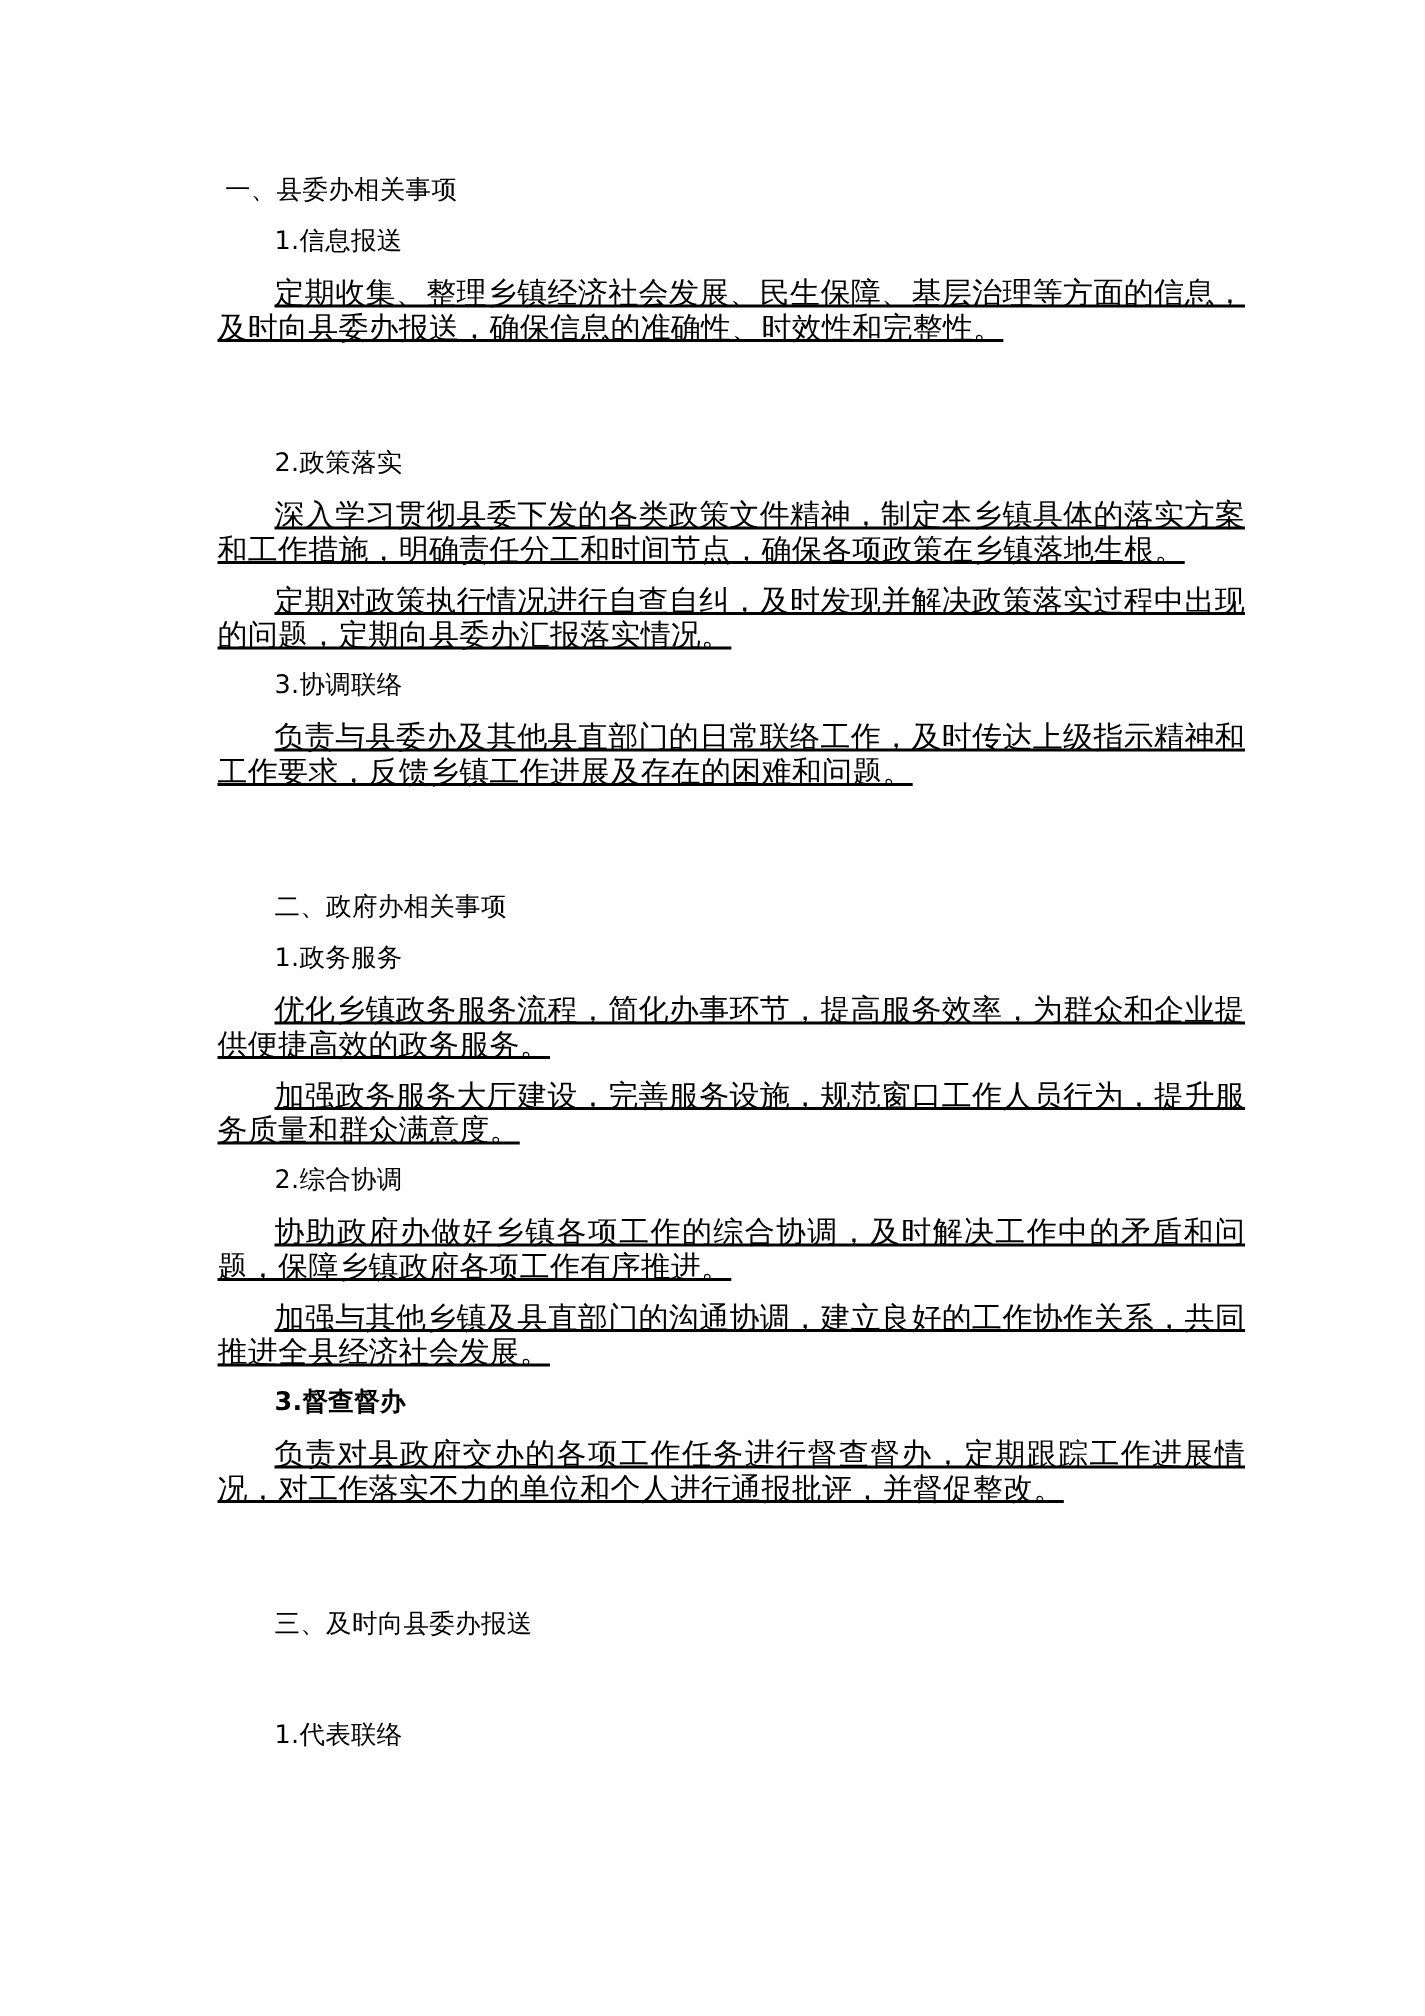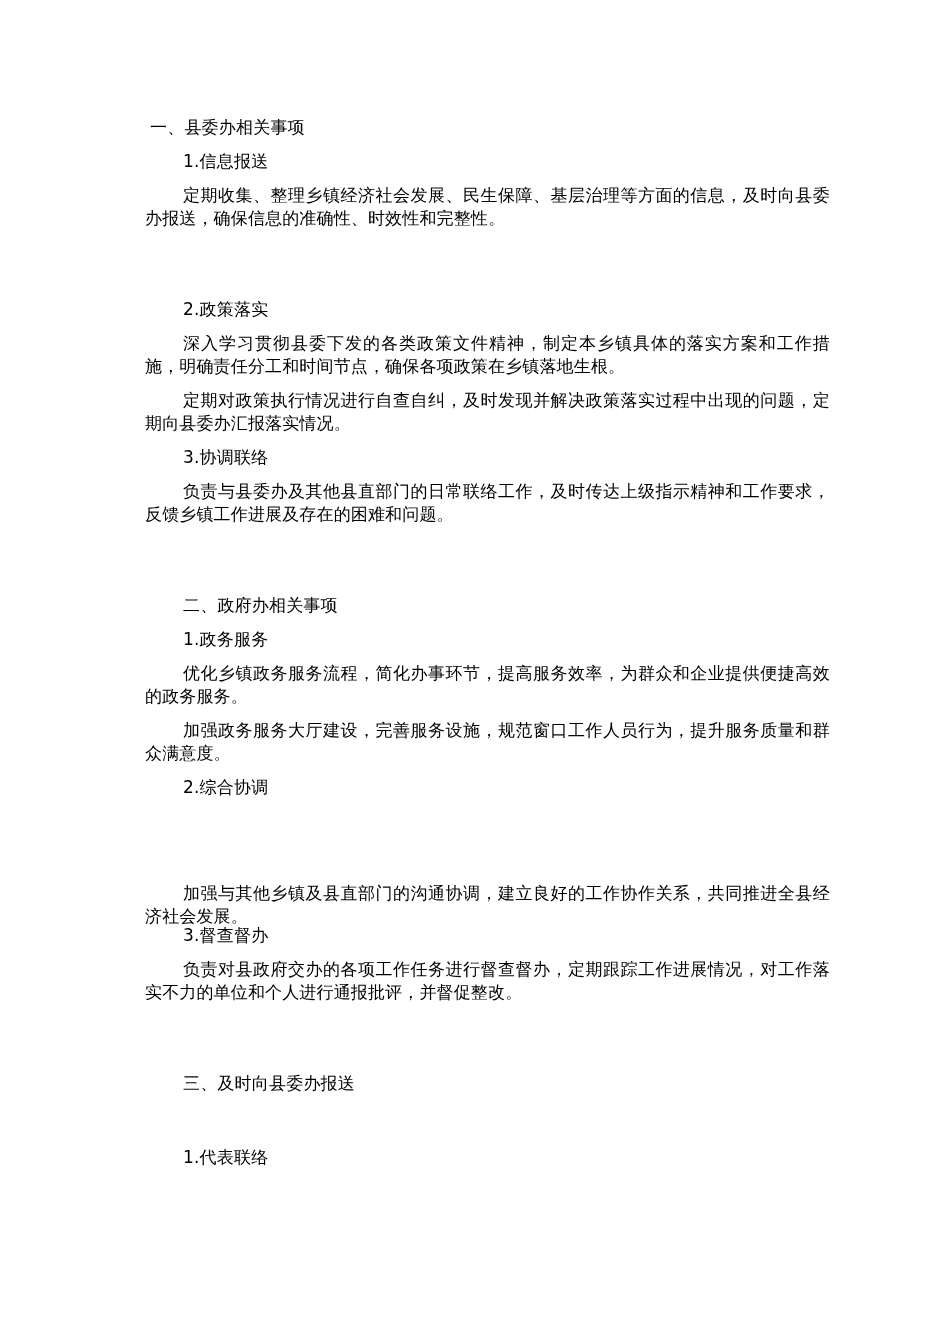--- a/index.html
+++ b/index.html
@@ -1,37 +1,38 @@
 <!DOCTYPE html>
 <html><head>
 <meta charset="utf-8">
 <style>
   html, body { margin:0; padding:0; background:#ffffff; }
   body { width:950px; height:1344px; position:relative; overflow:hidden;
          font-family:"DejaVu Sans", sans-serif; color:#000; }
   .page { position:absolute; left:0; top:0; width:950px; height:1344px; background:#fff;padding-left:21px; }
   .line { position:absolute; font-size:17px; line-height:22px; white-space:nowrap; letter-spacing:0.2px; }
-  .para { position:absolute; left:145px; width:685px; font-size:17px; line-height:23px;
-          text-indent:38px; text-align:justify; letter-spacing:0.15px; }
+  .para { position:absolute; left:145px; width:685px; font-size:20px; line-height:23px;
+          text-indent:38px; text-align:justify; letter-spacing:0.15px;text-decoration:underline; }
 </style>
 </head>
 <body>
 
 <div class="page">
   <div class="line" style="left:150px;top:116px;">一、县委办相关事项</div>
   <div class="line" style="left:183px;top:150px;">1.信息报送</div>
   <div class="para" style="top:184px;">定期收集、整理乡镇经济社会发展、民生保障、基层治理等方面的信息，及时向县委办报送，确保信息的准确性、时效性和完整性。</div>
   <div class="line" style="left:183px;top:298px;">2.政策落实</div>
   <div class="para" style="top:332px;">深入学习贯彻县委下发的各类政策文件精神，制定本乡镇具体的落实方案和工作措施，明确责任分工和时间节点，确保各项政策在乡镇落地生根。</div>
   <div class="para" style="top:389px;">定期对政策执行情况进行自查自纠，及时发现并解决政策落实过程中出现的问题，定期向县委办汇报落实情况。</div>
   <div class="line" style="left:183px;top:446px;">3.协调联络</div>
   <div class="para" style="top:480px;">负责与县委办及其他县直部门的日常联络工作，及时传达上级指示精神和工作要求，反馈乡镇工作进展及存在的困难和问题。</div>
   <div class="line" style="left:183px;top:594px;">二、政府办相关事项</div>
   <div class="line" style="left:183px;top:628px;">1.政务服务</div>
   <div class="para" style="top:662px;">优化乡镇政务服务流程，简化办事环节，提高服务效率，为群众和企业提供便捷高效的政务服务。</div>
   <div class="para" style="top:719px;">加强政务服务大厅建设，完善服务设施，规范窗口工作人员行为，提升服务质量和群众满意度。</div>
   <div class="line" style="left:183px;top:776px;">2.综合协调</div>
-  <div class="para" style="top:867px;margin-top:15px;">加强与其他乡镇及县直部门的沟通协调，建立良好的工作协作关系，共同推进全县经济社会发展。</div>
-  <div class="line" style="left:183px;top:924px;">3.督查督办</div>
+  <div class="para" style="top:810px;">协助政府办做好乡镇各项工作的综合协调，及时解决工作中的矛盾和问题，保障乡镇政府各项工作有序推进。</div>
+  <div class="para" style="top:867px;">加强与其他乡镇及县直部门的沟通协调，建立良好的工作协作关系，共同推进全县经济社会发展。</div>
+  <div class="line" style="left:183px;top:924px;font-weight:bold;">3.督查督办</div>
   <div class="para" style="top:958px;">负责对县政府交办的各项工作任务进行督查督办，定期跟踪工作进展情况，对工作落实不力的单位和个人进行通报批评，并督促整改。</div>
   <div class="line" style="left:183px;top:1072px;">三、及时向县委办报送</div>
   <div class="line" style="left:183px;top:1146px;">1.代表联络</div>
 </div>
 
 </body></html>

